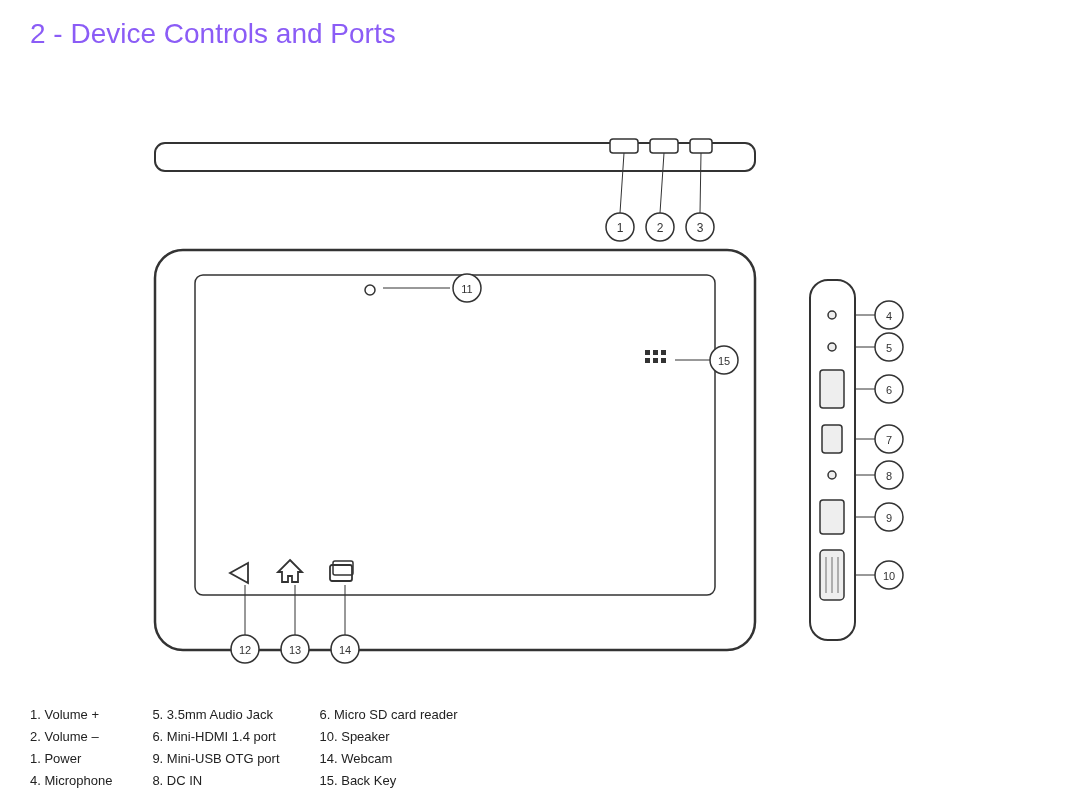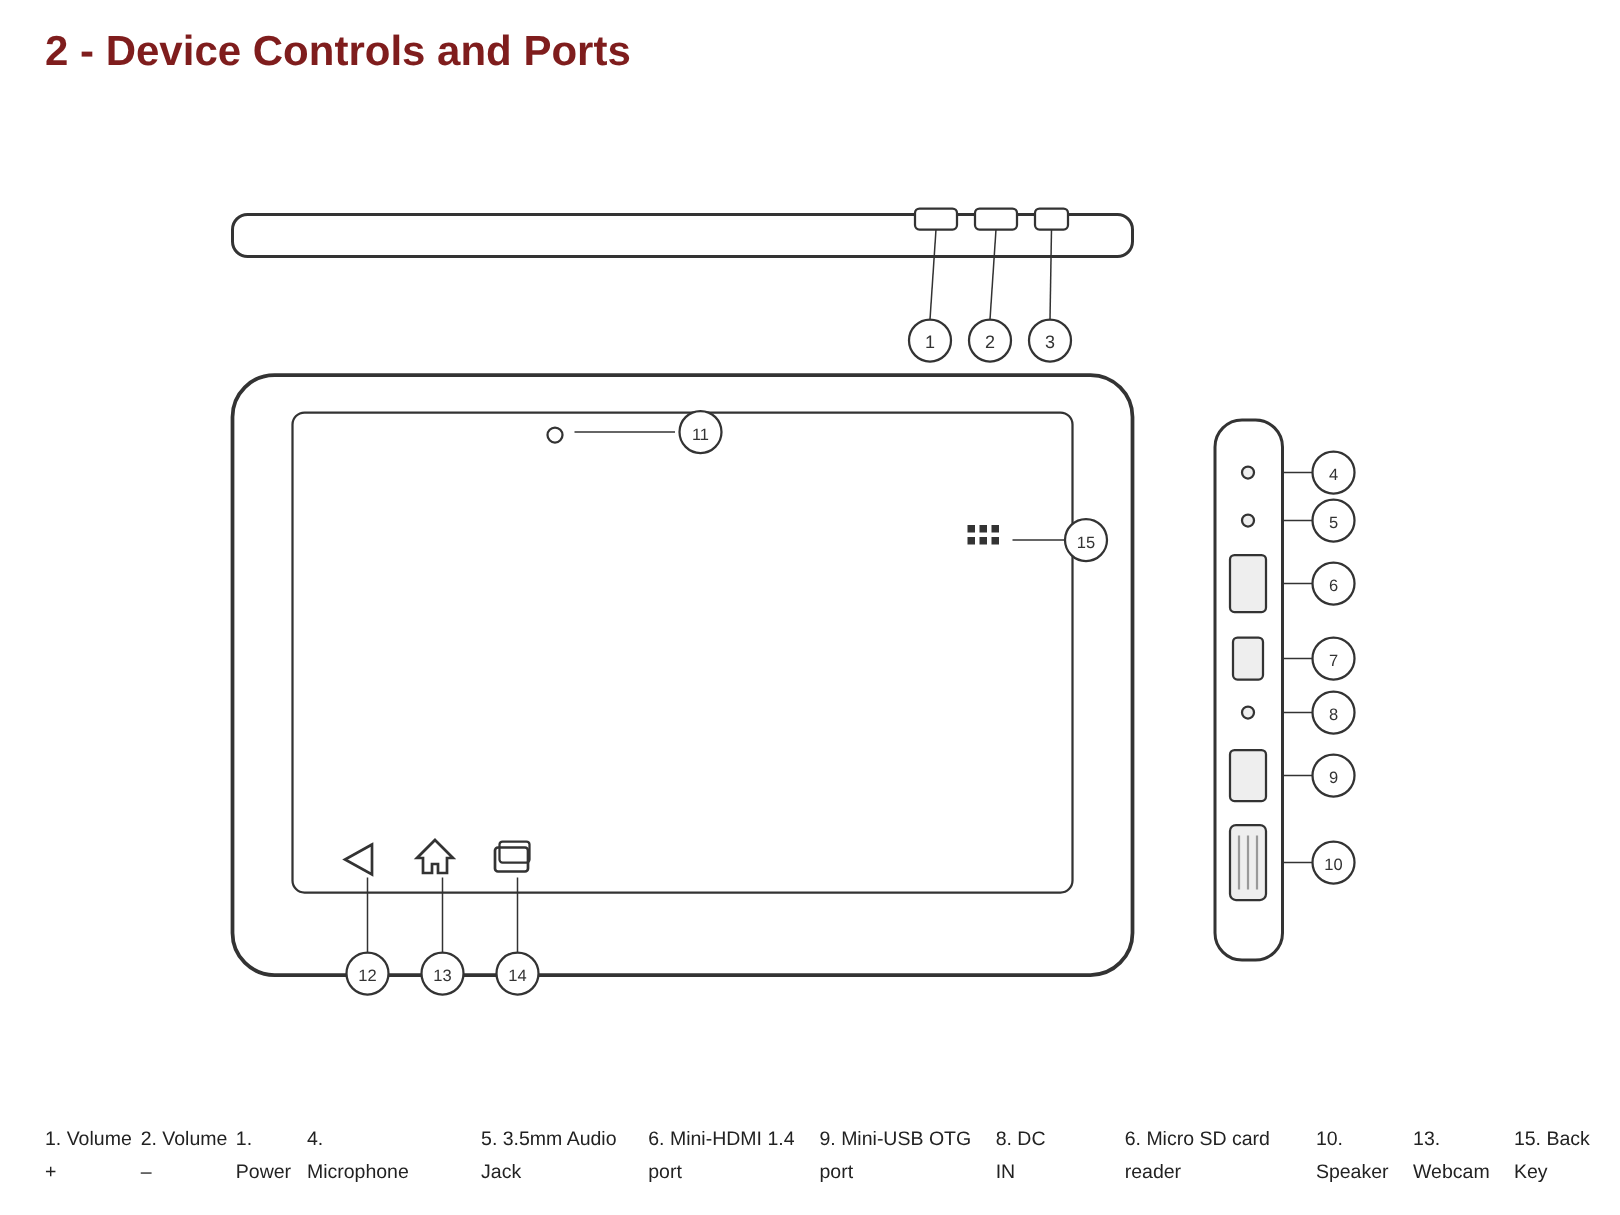--- a/index.html
+++ b/index.html
@@ -6,23 +6,23 @@
     body {
       width: 1080px;
       height: 810px;
       background: #ffffff;
       font-family: Arial, sans-serif;
       overflow: hidden;
       position: relative;
     }
     .page-title {
       font-size: 28px;
-      font-weight: 700;
+      font-weight: 400;
       padding: 18px 30px 10px 30px;
-      color: #7f1d1d;
+      color: #8b5cf6;
     }
     .diagram-area {
       position: relative;
       width: 100%;
       height: 680px;
     }
     svg.main-diagram {
       position: absolute;
       left: 0;
       top: 0;
@@ -34,21 +34,21 @@
       bottom: 18px;
       left: 30px;
       display: flex;
       gap: 40px;
       font-size: 13px;
       color: #222;
       line-height: 1.7;
     }
     .legend-col {
       display: flex;
-      flex-direction: row;
+      flex-direction: column;
     }
   </style>
 </head>
 <body>
 
 <h1 class="page-title">2 - Device Controls and Ports</h1>
 
 <div class="diagram-area">
   <svg class="main-diagram" viewBox="0 0 1080 650" xmlns="http://www.w3.org/2000/svg">
 
@@ -179,16 +179,16 @@
   </div>
   <div class="legend-col">
     <span>5. 3.5mm Audio Jack</span>
     <span>6. Mini-HDMI 1.4 port</span>
     <span>9. Mini-USB OTG port</span>
     <span>8. DC IN</span>
   </div>
   <div class="legend-col">
     <span>6. Micro SD card reader</span>
     <span>10. Speaker</span>
-    <span>13. Webcam</span>
+    <span>14. Webcam</span>
     <span>15. Back Key</span>
   </div>
 </div>
 
 </body></html>

